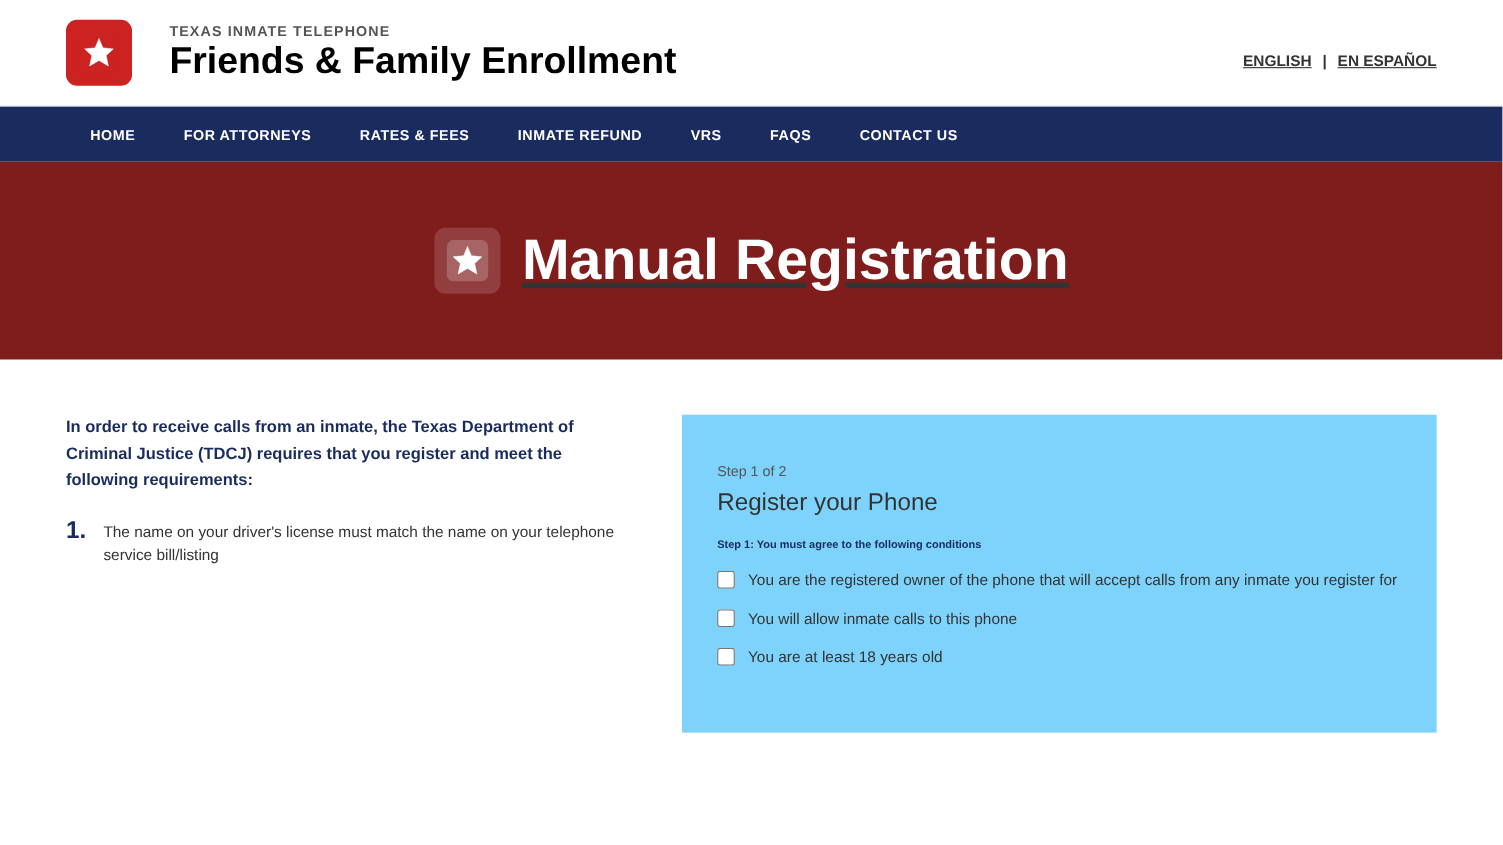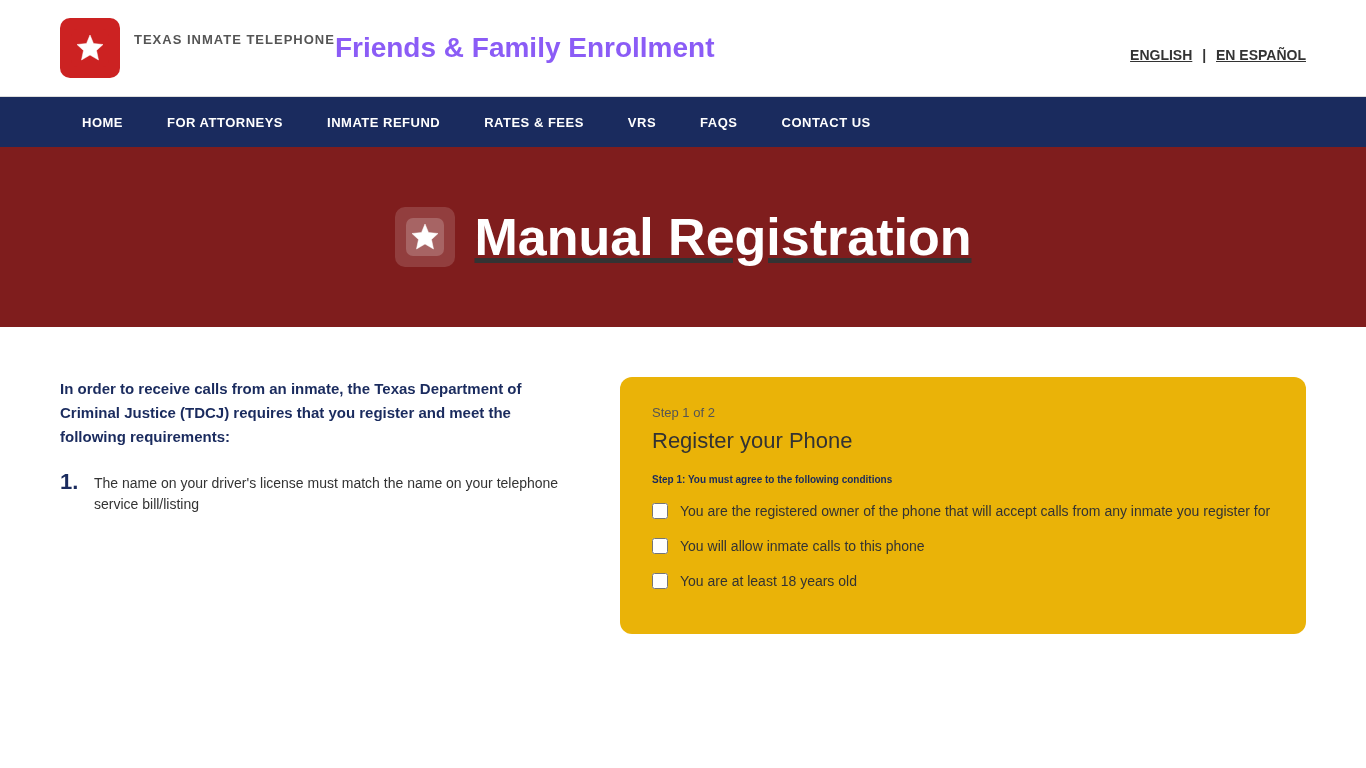--- a/index.html
+++ b/index.html
@@ -43,35 +43,36 @@
       justify-content: center;
     }
 
     .logo-icon svg {
       width: 38px;
       height: 38px;
     }
 
     .logo-text-area {
       display: flex;
-      flex-direction: row;
+      flex-direction: column;
+      margin-left: 20px;
     }
 
     .logo-subtitle {
       font-size: 13px;
       font-weight: 600;
       color: #555;
       letter-spacing: 1px;
       text-transform: uppercase;
     }
 
     .logo-title {
-      font-size: 28px;
-      font-weight: 700;
-      color: #8b5cf6;
+      font-size: 34px;
+      font-weight: 700;
+      color: #000000;
     }
 
     .lang-switcher {
       font-size: 14px;
       font-weight: 700;
       color: #333;
       margin-top: 13px;
     }
 
     .lang-switcher a {
@@ -190,23 +191,23 @@
     .req-text {
       font-size: 14px;
       color: #333;
       line-height: 1.5;
       padding-top: 4px;
     }
 
     
     .right-section {
       flex: 1;
-      background: #eab308;
-      border-radius: 12px;
-      padding: 28px 32px;
+      background: #7dd3fc;
+      border-radius: 0;
+      padding: 44px 32px;
     }
 
     .step-indicator {
       font-size: 13px;
       color: #555;
       margin-bottom: 8px;
     }
 
     .form-section-title {
       font-size: 22px;
@@ -262,22 +263,22 @@
   <div class="lang-switcher">
     <a>ENGLISH</a>
     <span class="separator">|</span>
     <a>EN ESPAÑOL</a>
   </div>
 </header>
 
 <nav class="navbar">
   <div class="nav-item">HOME</div>
   <div class="nav-item">FOR ATTORNEYS</div>
+  <div class="nav-item">RATES &amp; FEES</div>
   <div class="nav-item">INMATE REFUND</div>
-  <div class="nav-item">RATES &amp; FEES</div>
   <div class="nav-item">VRS</div>
   <div class="nav-item">FAQS</div>
   <div class="nav-item">CONTACT US</div>
 </nav>
 
 <section class="hero">
   <div class="hero-content">
     <div class="hero-icon">
       <svg viewBox="0 0 38 38" fill="none" xmlns="http://www.w3.org/2000/svg">
         <rect width="38" height="38" rx="7" fill="rgba(255,255,255,0.2)"></rect>

